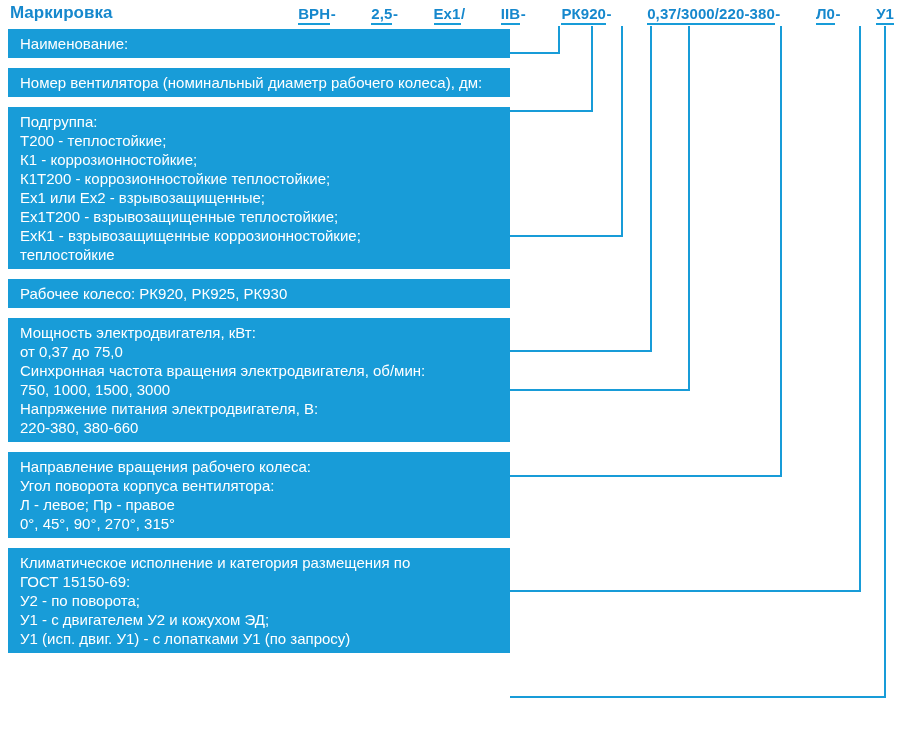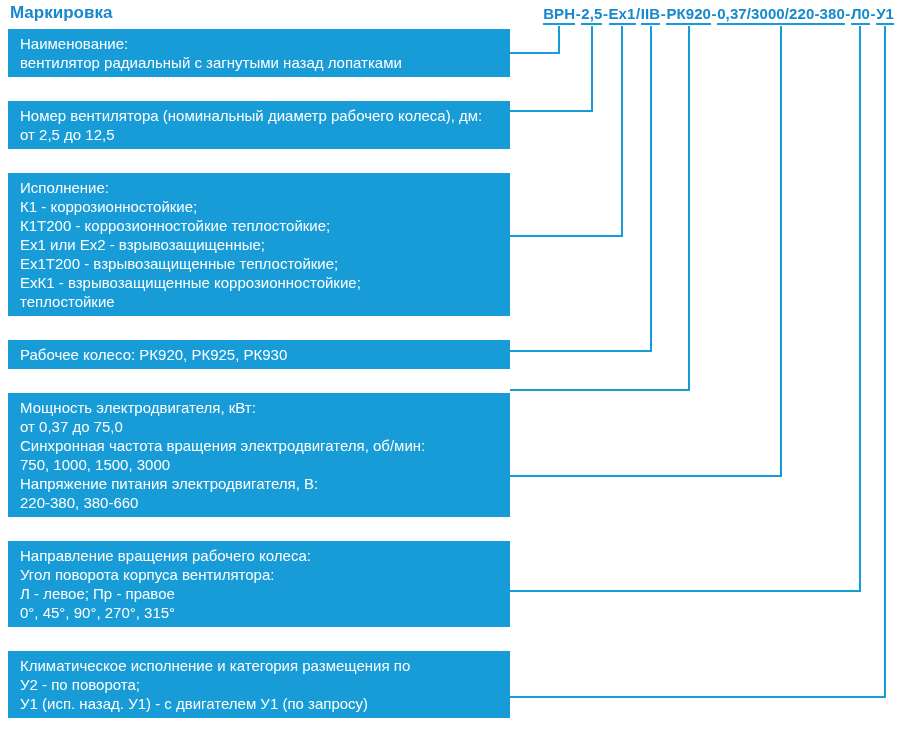--- a/index.html
+++ b/index.html
@@ -36,33 +36,34 @@
     font-weight: bold;
     color: var(--heading);
     white-space: nowrap;
     z-index: 2;
     letter-spacing: 0.1px;
   }
   .marking-code .seg {
     display: inline-block;
     border-bottom: 2px solid var(--accent);
     padding-bottom: 1px;
+    margin-left: 35px;
   }
   .marking-code .sep {
     display: inline-block;
     padding: 0 0.5px 3px 0.5px;
   }
   .boxes {
     position: absolute;
     left: 8px;
     top: 29px;
     width: 502px;
     display: flex;
     flex-direction: column;
-    gap: 24px;
+    gap: 10px;
     z-index: 1;
   }
   .spec-box {
     background: var(--accent);
     color: var(--box-text);
     padding: 5px 12px;
     font-size: 15px;
     line-height: 19px;
     box-sizing: border-box;
   }
@@ -80,28 +81,27 @@
 </head>
 <body style="background: rgb(255, 255, 255);">
 
 <div class="page-title">Маркировка</div>
 
 <div class="marking-code" id="marking-code"><span class="seg">ВРН</span><span class="sep">-</span><span class="seg">2,5</span><span class="sep">-</span><span class="seg">Ex1</span><span class="sep">/</span><span class="seg">IIB</span><span class="sep">-</span><span class="seg">РК920</span><span class="sep">-</span><span class="seg">0,37/3000/220-380</span><span class="sep">-</span><span class="seg">Л0</span><span class="sep">-</span><span class="seg">У1</span></div>
 
 <div class="boxes" id="boxes">
   <div class="spec-box">
       <div class="line">Наименование:</div>
-      <div class="line">вентилятор радиальный с загнутыми назад лопатками</div>
     </div>
   <div class="spec-box">
       <div class="line">Номер вентилятора (номинальный диаметр рабочего колеса), дм:</div>
-      <div class="line">от 2,5 до 12,5</div>
     </div>
   <div class="spec-box">
-      <div class="line">Исполнение:</div>
+      <div class="line">Подгруппа:</div>
+      <div class="line">Т200 - теплостойкие;</div>
       <div class="line">К1 - коррозионностойкие;</div>
       <div class="line">К1Т200 - коррозионностойкие теплостойкие;</div>
       <div class="line">Ех1 или Ех2 - взрывозащищенные;</div>
       <div class="line">Ех1Т200 - взрывозащищенные теплостойкие;</div>
       <div class="line">ЕхК1 - взрывозащищенные коррозионностойкие;</div>
       <div class="line">теплостойкие</div>
     </div>
   <div class="spec-box">
       <div class="line">Рабочее колесо: РК920, РК925, РК930</div>
     </div>
@@ -114,22 +114,24 @@
       <div class="line">220-380, 380-660</div>
     </div>
   <div class="spec-box">
       <div class="line">Направление вращения рабочего колеса:</div>
       <div class="line">Угол поворота корпуса вентилятора:</div>
       <div class="line">Л - левое; Пр - правое</div>
       <div class="line">0°, 45°, 90°, 270°, 315°</div>
     </div>
   <div class="spec-box">
       <div class="line">Климатическое исполнение и категория размещения по</div>
+      <div class="line">ГОСТ 15150-69:</div>
       <div class="line">У2 - по поворота;</div>
-      <div class="line">У1 (исп. назад. У1) - с двигателем У1 (по запросу)</div>
+      <div class="line">У1 - с двигателем У2 и кожухом ЭД;</div>
+      <div class="line">У1 (исп. двиг. У1) - с лопатками У1 (по запросу)</div>
     </div>
 </div>
 
 <svg id="connector-svg" width="900" height="750">
     <path d="M 510 53 H 559 V 26" fill="none" stroke="#189cd8" stroke-width="2"></path>
     <path d="M 510 111 H 592 V 26" fill="none" stroke="#189cd8" stroke-width="2"></path>
     <path d="M 510 236 H 622 V 26" fill="none" stroke="#189cd8" stroke-width="2"></path>
     <path d="M 510 351 H 651 V 26" fill="none" stroke="#189cd8" stroke-width="2"></path>
     <path d="M 510 390 H 689 V 26" fill="none" stroke="#189cd8" stroke-width="2"></path>
     <path d="M 510 476 H 781 V 26" fill="none" stroke="#189cd8" stroke-width="2"></path>

